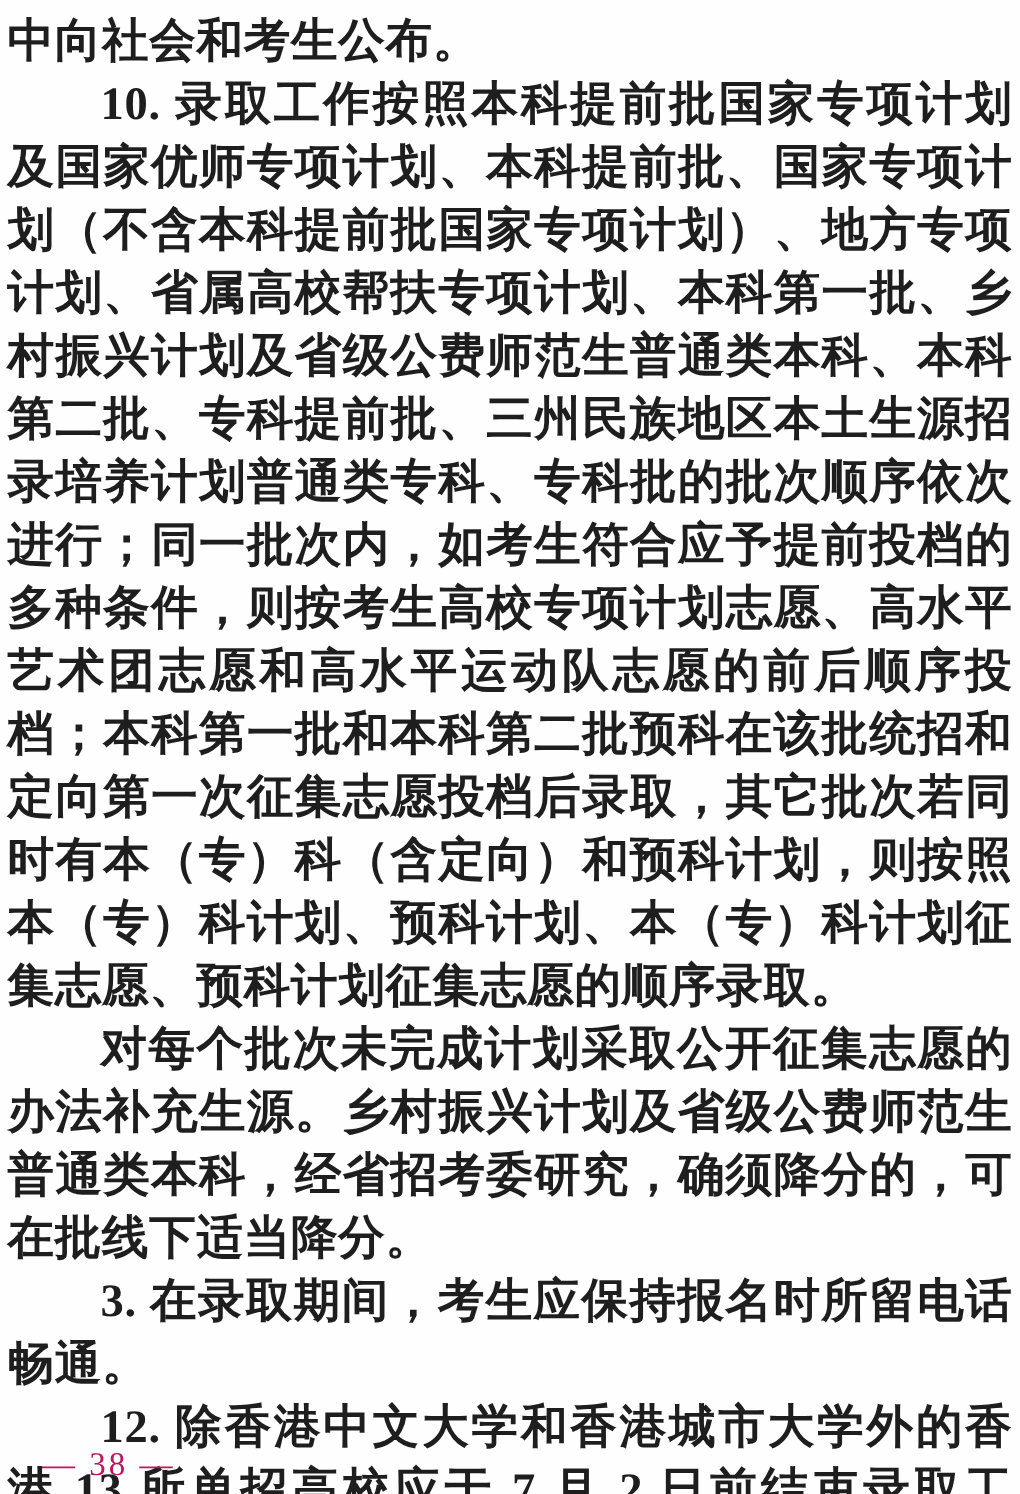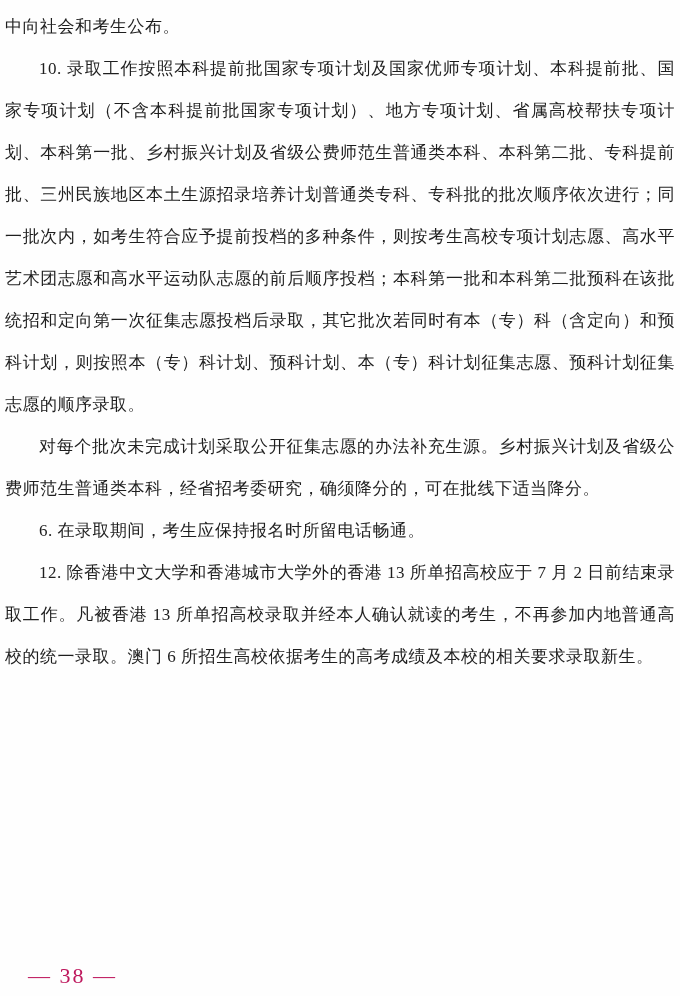--- a/index.html
+++ b/index.html
@@ -13,26 +13,27 @@
     height: 996px;
     background: #fefefe;
     overflow: hidden;
     font-family: "Liberation Serif", "DejaVu Serif", serif;
     color: #1e1e1e;
     box-sizing: border-box;
     padding: 6px 5px 0 5px;
   }
   .doc-body p {
     margin: 0;
-    font-size: 17px;
+    font-size: 31px;
     line-height: 42px;
     text-align: justify;
     text-justify: inter-ideograph;
     letter-spacing: 0.5px;
     word-break: break-all;
+    font-weight: bold;
   }
   .doc-body p.indent {
     text-indent: 2em;
   }
   .page-footer {
     position: absolute;
     left: 28px;
     bottom: 8px;
     font-size: 22px;
     line-height: 24px;
@@ -41,17 +42,17 @@
   }
 </style>
 </head>
 <body>
 
 <div class="page">
   <div class="doc-body">
     <p>中向社会和考生公布。</p>
     <p class="indent">10. 录取工作按照本科提前批国家专项计划及国家优师专项计划、本科提前批、国家专项计划（不含本科提前批国家专项计划）、地方专项计划、省属高校帮扶专项计划、本科第一批、乡村振兴计划及省级公费师范生普通类本科、本科第二批、专科提前批、三州民族地区本土生源招录培养计划普通类专科、专科批的批次顺序依次进行；同一批次内，如考生符合应予提前投档的多种条件，则按考生高校专项计划志愿、高水平艺术团志愿和高水平运动队志愿的前后顺序投档；本科第一批和本科第二批预科在该批统招和定向第一次征集志愿投档后录取，其它批次若同时有本（专）科（含定向）和预科计划，则按照本（专）科计划、预科计划、本（专）科计划征集志愿、预科计划征集志愿的顺序录取。</p>
     <p class="indent">对每个批次未完成计划采取公开征集志愿的办法补充生源。乡村振兴计划及省级公费师范生普通类本科，经省招考委研究，确须降分的，可在批线下适当降分。</p>
-    <p class="indent">6. 在录取期间，考生应保持报名时所留电话畅通。</p>
+    <p class="indent">3. 在录取期间，考生应保持报名时所留电话畅通。</p>
     <p class="indent">12. 除香港中文大学和香港城市大学外的香港 13 所单招高校应于 7 月 2 日前结束录取工作。凡被香港 13 所单招高校录取并经本人确认就读的考生，不再参加内地普通高校的统一录取。澳门 6 所招生高校依据考生的高考成绩及本校的相关要求录取新生。</p>
   </div>
   <div class="page-footer">— 38 —</div>
 </div>
 
 </body></html>

